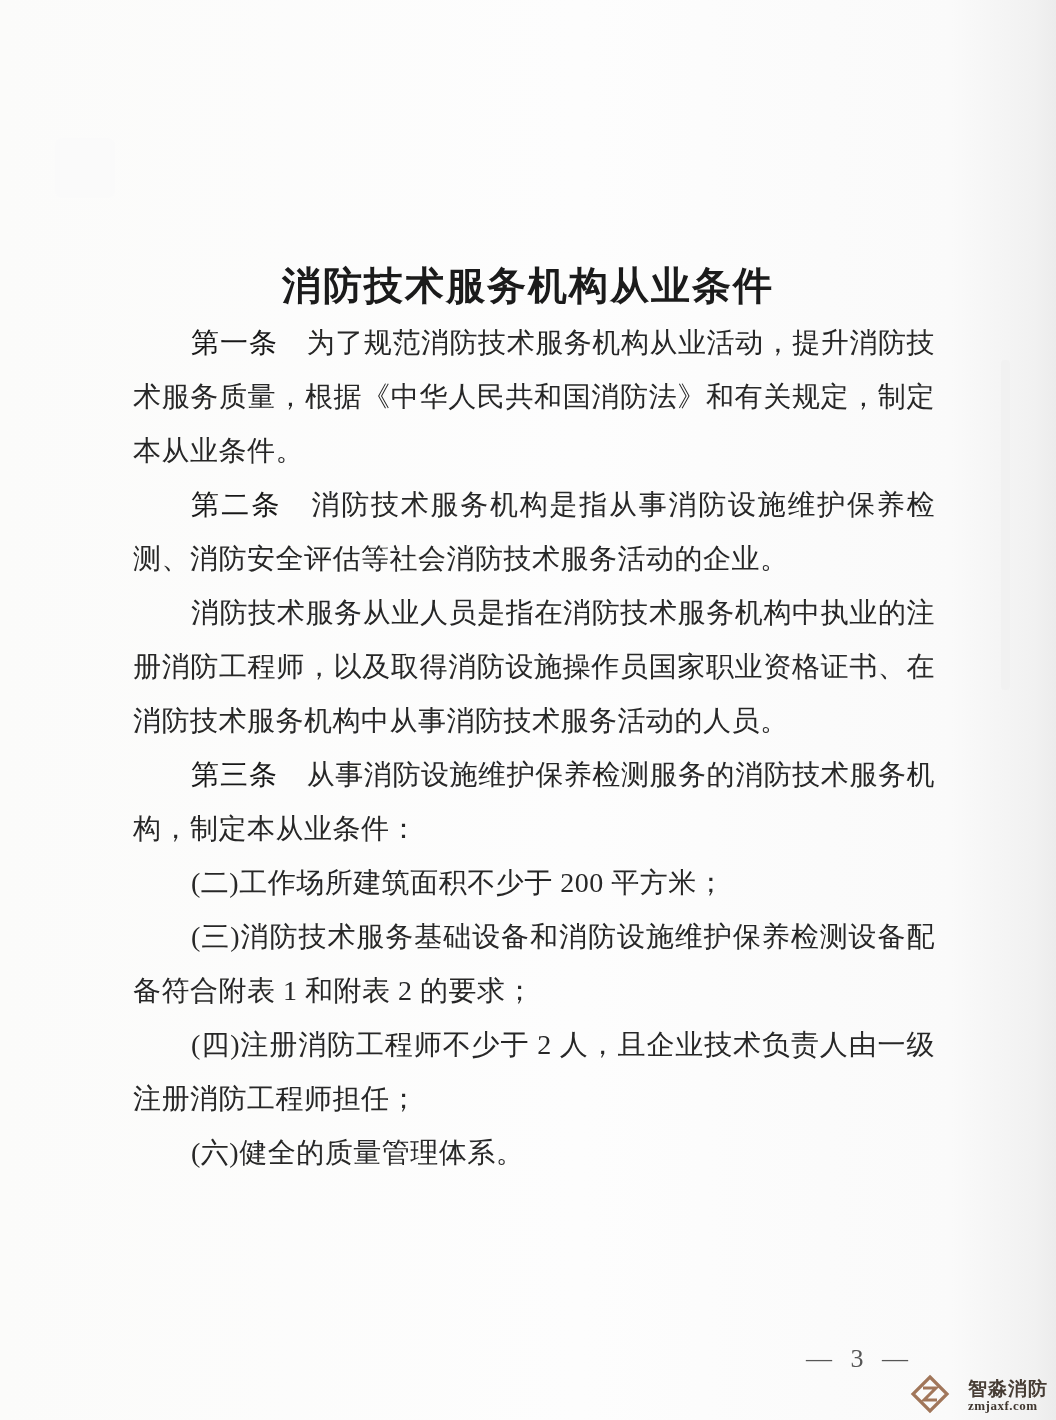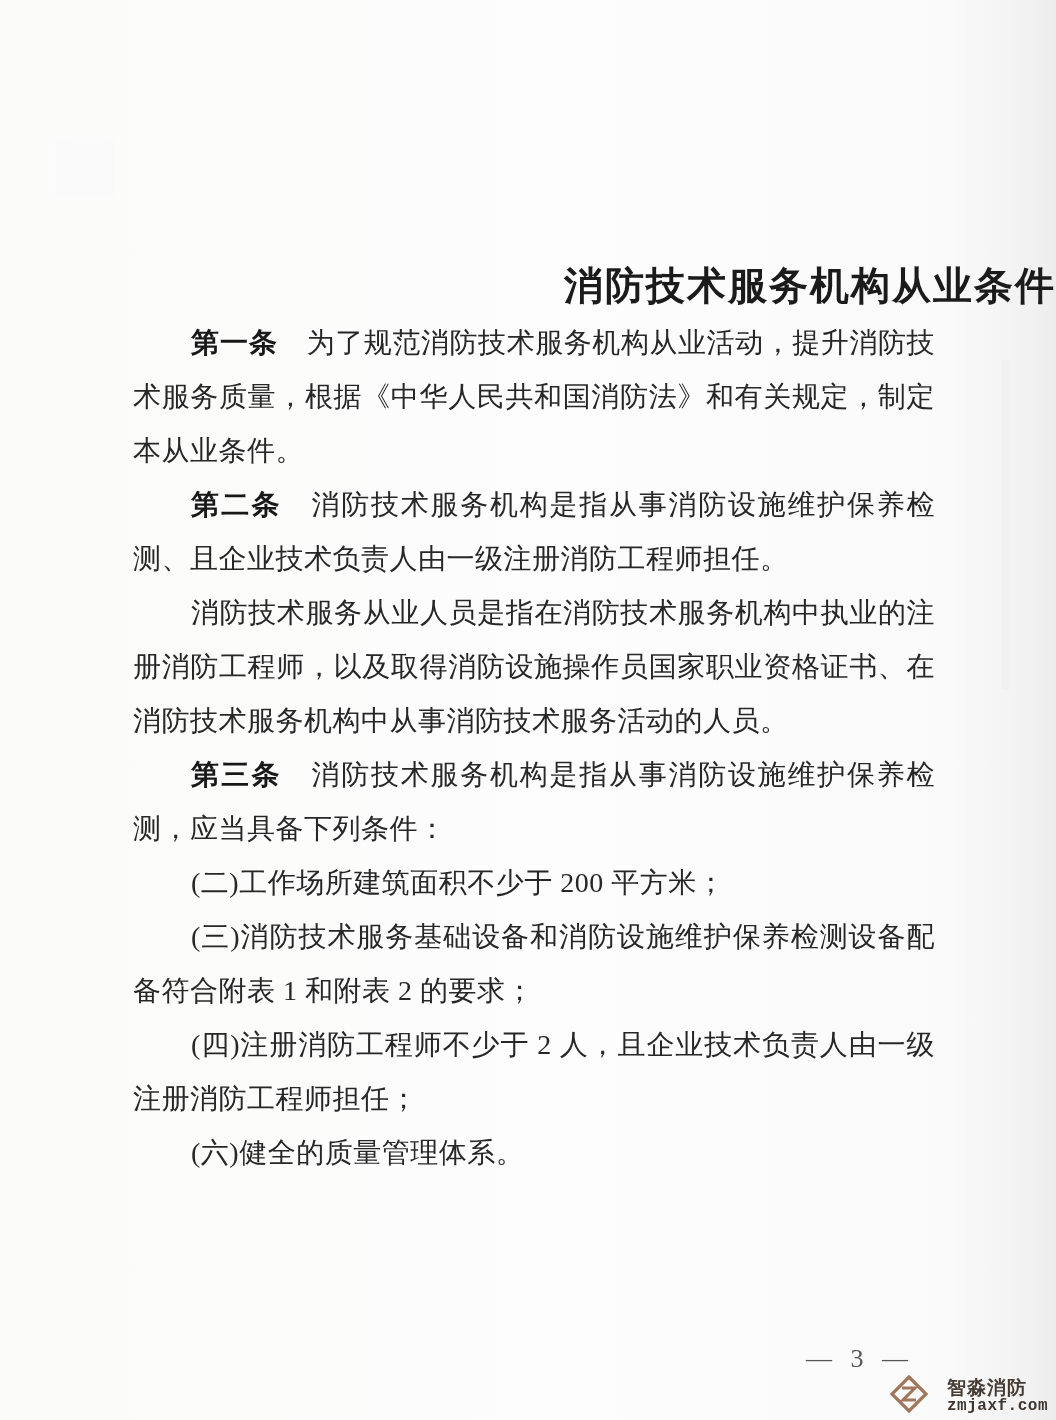--- a/index.html
+++ b/index.html
@@ -18,75 +18,75 @@
   .scan-band{
     position:absolute;left:1001px;top:360px;width:9px;height:330px;
     background:#f0f0f0;border-radius:4px;opacity:.8;
   }
   .scan-smudge{
     position:absolute;left:55px;top:138px;width:60px;height:60px;
     background:#fafafa;border-radius:8px;
   }
   .doc-title{
     position:absolute;top:233px;left:0;width:100%;
-    text-align:right;
+    text-align:center;
     font-family:"Liberation Sans","DejaVu Sans",sans-serif;
     font-weight:bold;
     font-size:39px;letter-spacing:2px;
     color:#1b1b1b;
   }
   .content{
     position:absolute;top:316px;left:133px;width:802px;
     font-size:28px;line-height:54px;
     text-align:justify;
     letter-spacing:.5px;
     color:#272727;
   }
   .content p{margin:0;text-indent:58px;}
   .art-label{
     font-family:"Liberation Sans","DejaVu Sans",sans-serif;
-    font-weight:bold;color:#181818;
+    font-weight:normal;color:#181818;
     letter-spacing:1px;
   }
   .page-number{
     position:absolute;top:1344px;left:775px;width:170px;
     text-align:center;
     font-size:26px;color:#565656;letter-spacing:6px;
     font-family:"Liberation Serif","DejaVu Serif",serif;
   }
   .watermark{
     position:absolute;right:4px;bottom:0px;
     display:flex;align-items:center;gap:18px;
     padding:2px 4px;
   }
   .watermark .wm-text{display:flex;flex-direction:column;line-height:1.05;}
   .wm-name{
     font-family:"Liberation Sans","DejaVu Sans",sans-serif;
     font-weight:bold;font-size:19px;color:#463c34;letter-spacing:1px;
   }
   .wm-domain{
-    font-family:Liberation Mono, monospace;
-    font-weight:bold;font-size:16px;color:#3f362f;letter-spacing:.5px;
+    font-family:Liberation Serif, serif;
+    font-weight:bold;font-size:13px;color:#3f362f;letter-spacing:.5px;
   }
 </style>
 </head>
 <body>
 
 <div class="page">
 
   <div class="scan-smudge"></div>
   <div class="scan-band"></div>
 
   <h1 class="doc-title">消防技术服务机构从业条件</h1>
 
   <div class="content">
     <p><span class="art-label">第一条</span><span>　为了规范消防技术服务机构从业活动，提升消防技术服务质量，根据《中华人民共和国消防法》和有关规定，制定本从业条件。</span></p>
-    <p><span class="art-label">第二条</span><span>　消防技术服务机构是指从事消防设施维护保养检测、且企业技术负责人由一级注册消防工程师担任。</span></p>
+    <p><span class="art-label">第二条</span><span>　消防技术服务机构是指从事消防设施维护保养检测、消防安全评估等社会消防技术服务活动的企业。</span></p>
     <p><span>消防技术服务从业人员是指在消防技术服务机构中执业的注册消防工程师，以及取得消防设施操作员国家职业资格证书、在消防技术服务机构中从事消防技术服务活动的人员。</span></p>
-    <p><span class="art-label">第三条</span><span>　消防技术服务机构是指从事消防设施维护保养检测，应当具备下列条件：</span></p>
+    <p><span class="art-label">第三条</span><span>　从事消防设施维护保养检测服务的消防技术服务机构，制定本从业条件：</span></p>
     <p><span>(二)工作场所建筑面积不少于 200 平方米；</span></p>
     <p><span>(三)消防技术服务基础设备和消防设施维护保养检测设备配备符合附表 1 和附表 2 的要求；</span></p>
     <p><span>(四)注册消防工程师不少于 2 人，且企业技术负责人由一级注册消防工程师担任；</span></p>
     <p><span>(六)健全的质量管理体系。</span></p>
   </div>
 
   <div class="page-number">— 3 —</div>
 
   <div class="watermark">
     <span>

